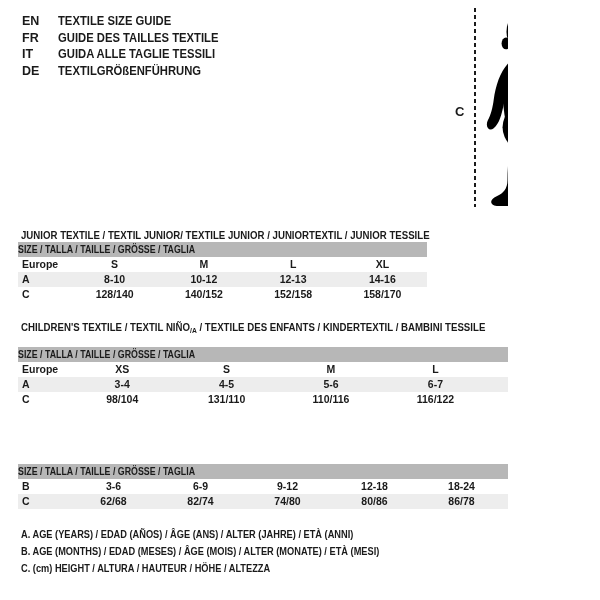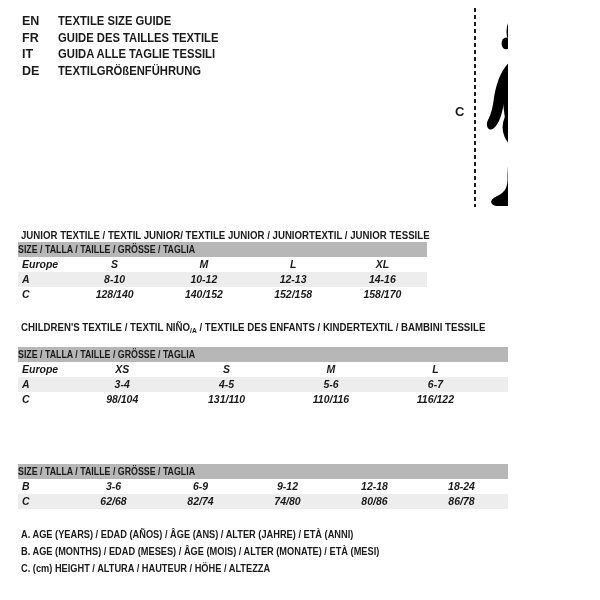--- a/index.html
+++ b/index.html
@@ -26,21 +26,21 @@
   
   .tbl-title{left:21px;font-size:11.5px;line-height:14px;white-space:nowrap;}
   .tbl-title .sub{font-size:8px;vertical-align:-2px;}
   .two-line{line-height:16.5px;}
 
   
   .table{position:absolute;left:18px;}
   .t1{width:409px;}
   .t2,.t3{width:574px;}
   .sizebar{background:#b7b7b7;height:15px;line-height:15px;font-size:10.5px;overflow:hidden;}
-  .tr{display:grid;height:15px;line-height:15px;font-size:10.5px;font-style:italic;}
+  .tr{display:grid;height:15px;line-height:15px;font-size:10.5px;}
   .t1 .tr{grid-template-columns:52px repeat(4,1fr);}
   .t2 .tr{grid-template-columns:52px repeat(5,1fr);}
   .t3 .tr{grid-template-columns:52px repeat(6,1fr);}
   .td{text-align:center;}
   .td.label{text-align:left;padding-left:4px;}
   .stripe{background:#ededed;}
 
   
   .footnotes{left:21px;top:526px;}
   .fn{height:17px;line-height:17px;font-size:11px;}

